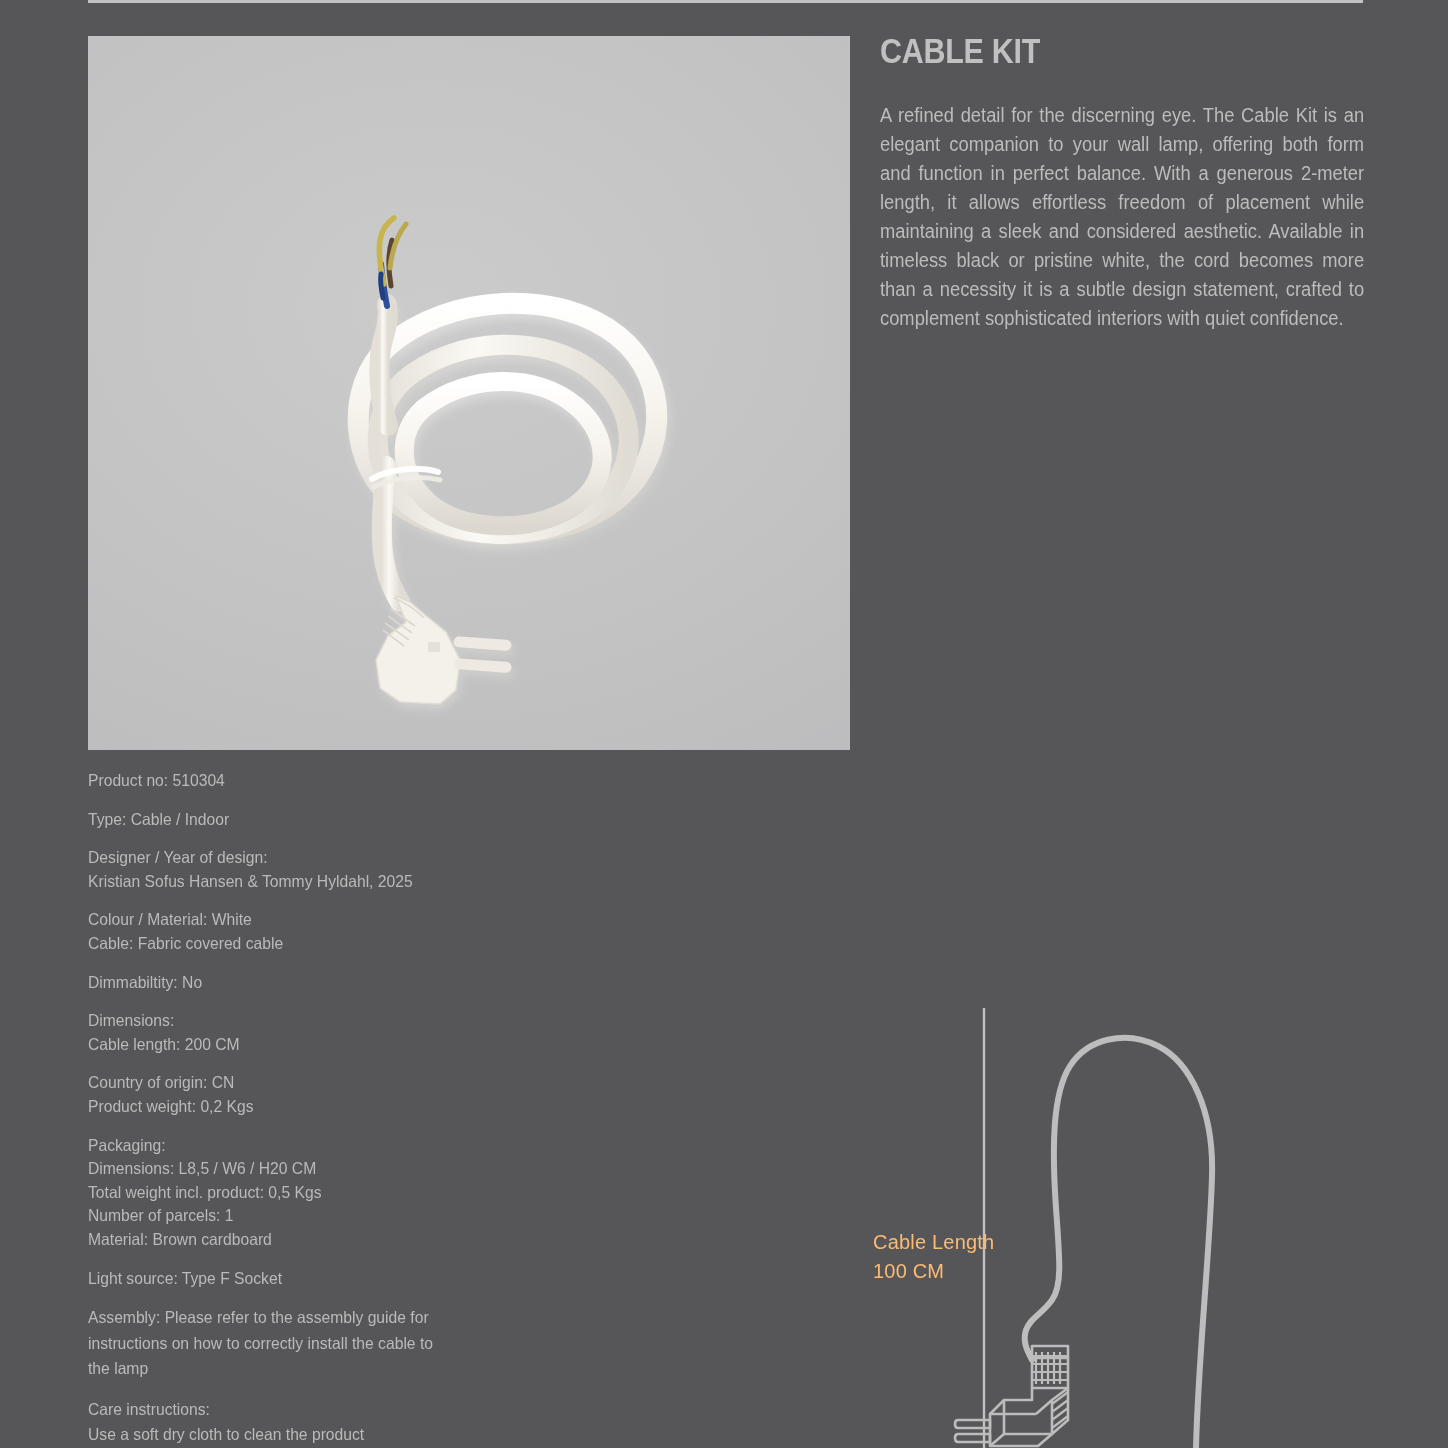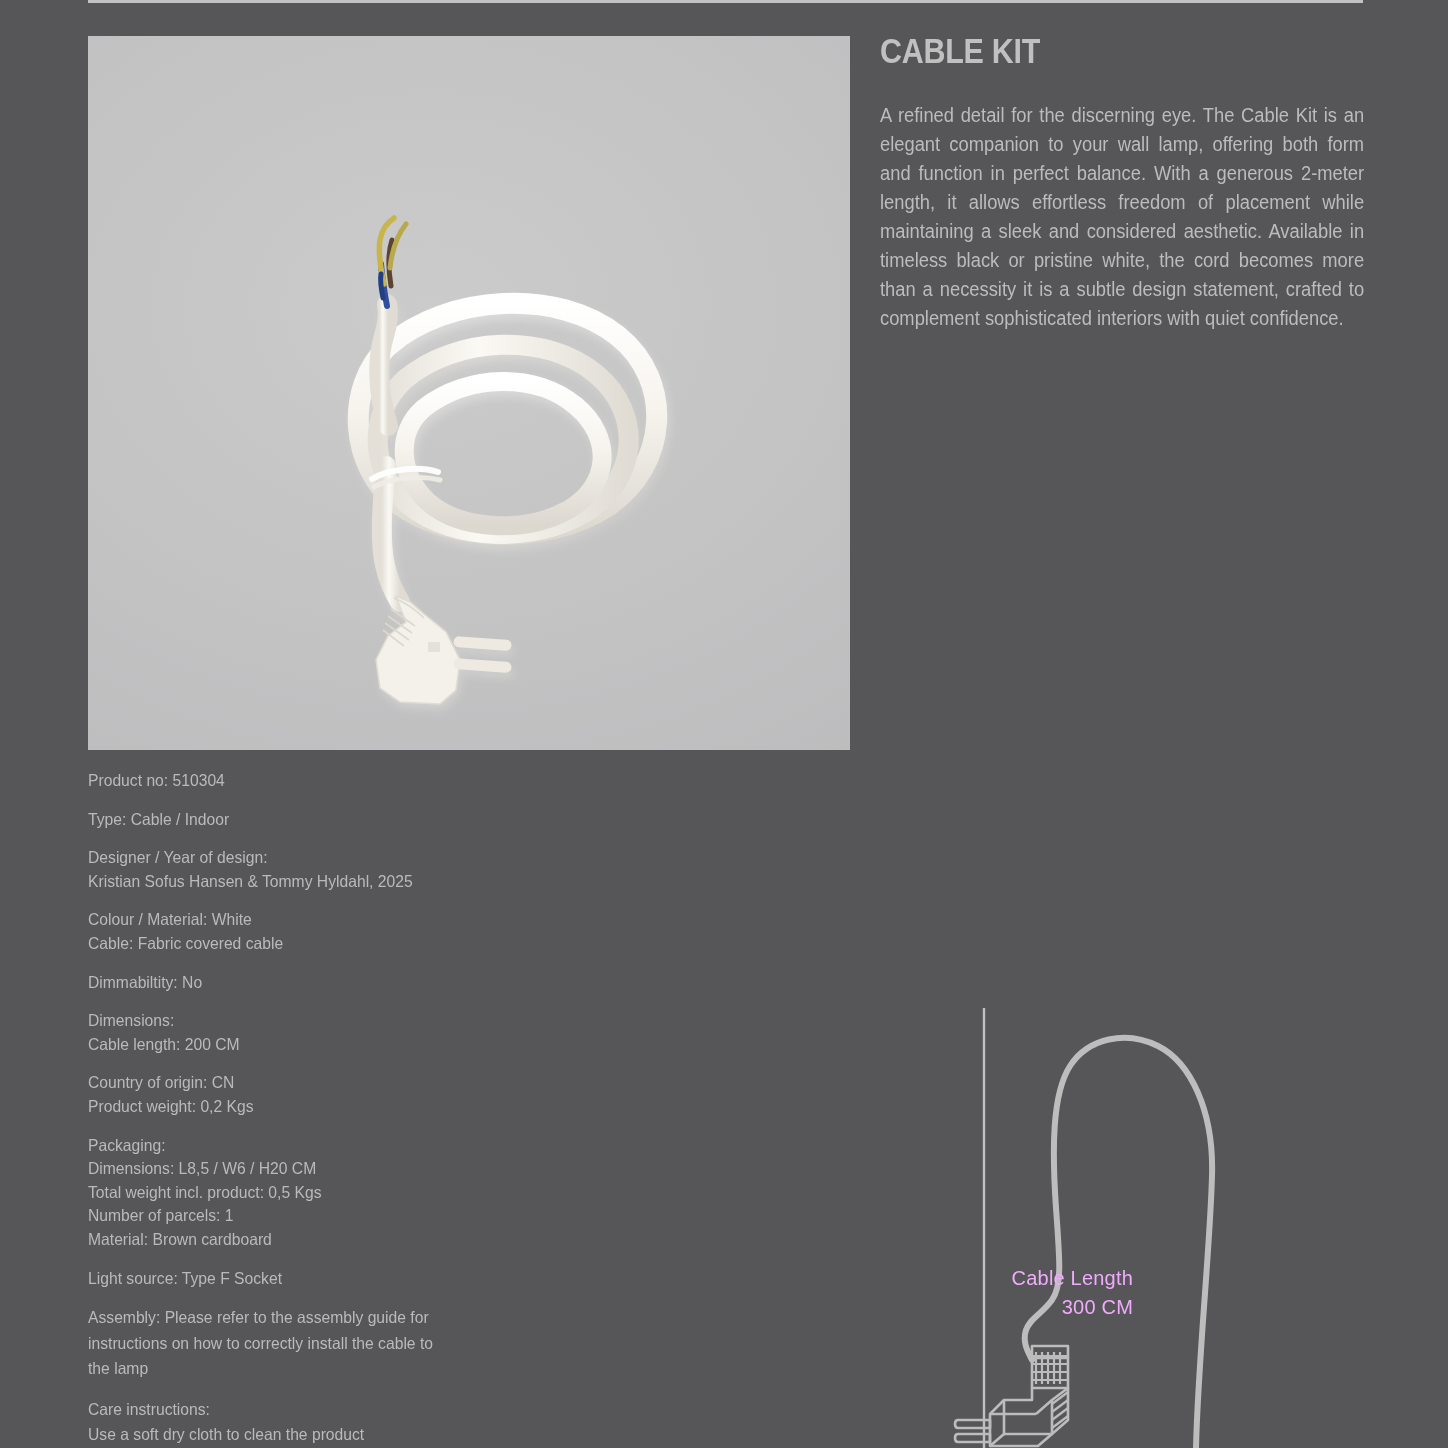--- a/index.html
+++ b/index.html
@@ -106,26 +106,26 @@
     left: 780px;
     top: 1000px;
     width: 460px;
     height: 448px;
   }
   .diagram svg { display: block; width: 100%; height: 100%; overflow: visible; }
 
   .dim-label {
     position: absolute;
     right: 315px;
-    top: 1264px;
+    top: 1228px;
     width: 260px;
-    text-align: right;
+    text-align: left;
     font-size: 20px;
     line-height: 29px;
-    color: #f0abfc;
+    color: #fdba74;
     letter-spacing: 0.2px;
   }
 </style>
 </head>
 <body>
 
 <div class="top-rule"></div>
 
 <div class="photo">
   <div class="photo-inner"></div>
@@ -318,14 +318,14 @@
       </g>
 
       <path d="M 178 420 L 210 420 L 210 428 L 178 428 C 174 428, 174 420, 178 420 Z"></path>
       <path d="M 178 434 L 210 434 L 210 442 L 178 442 C 174 442, 174 434, 178 434 Z"></path>
     </g>
   </svg>
 </div>
 
 <div class="dim-label">
   <div>Cable Length</div>
-  <div>300 CM</div>
+  <div>100 CM</div>
 </div>
 
 </body></html>

